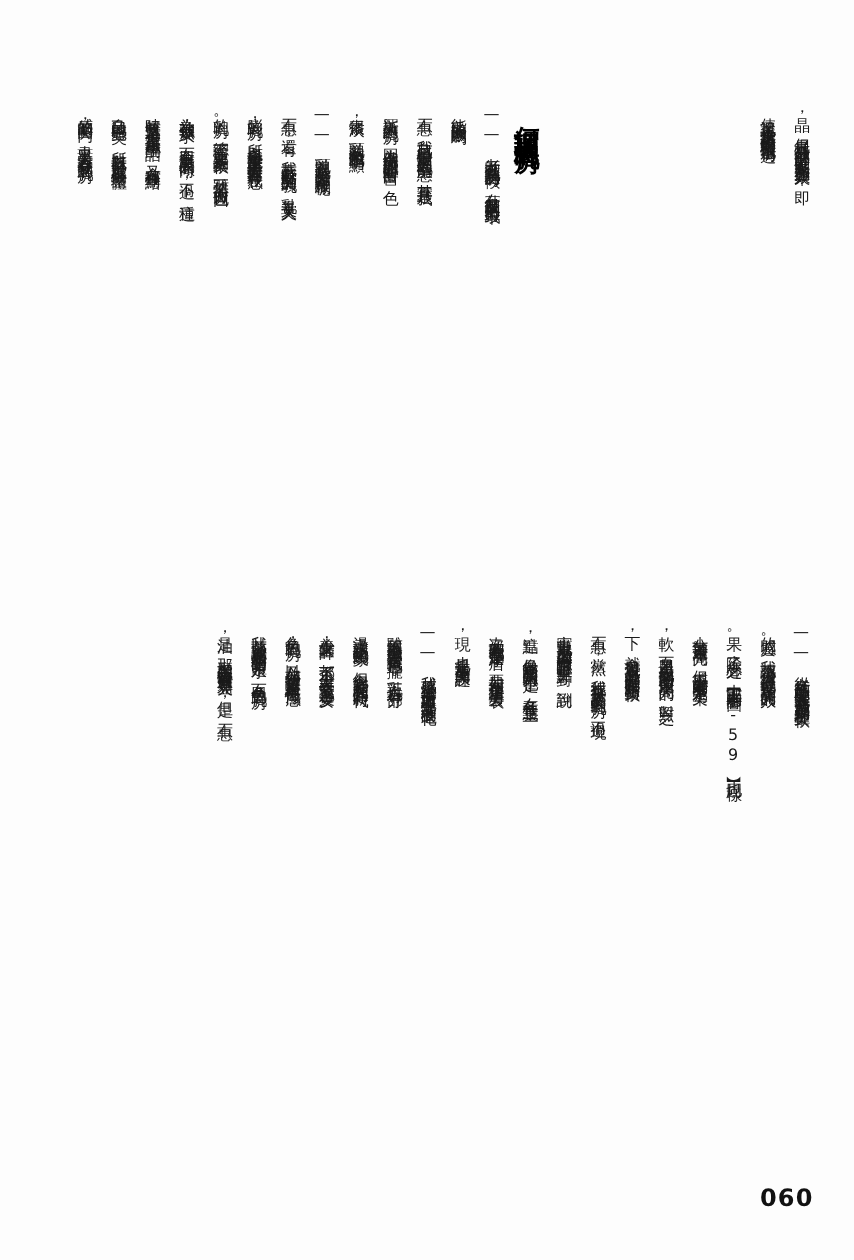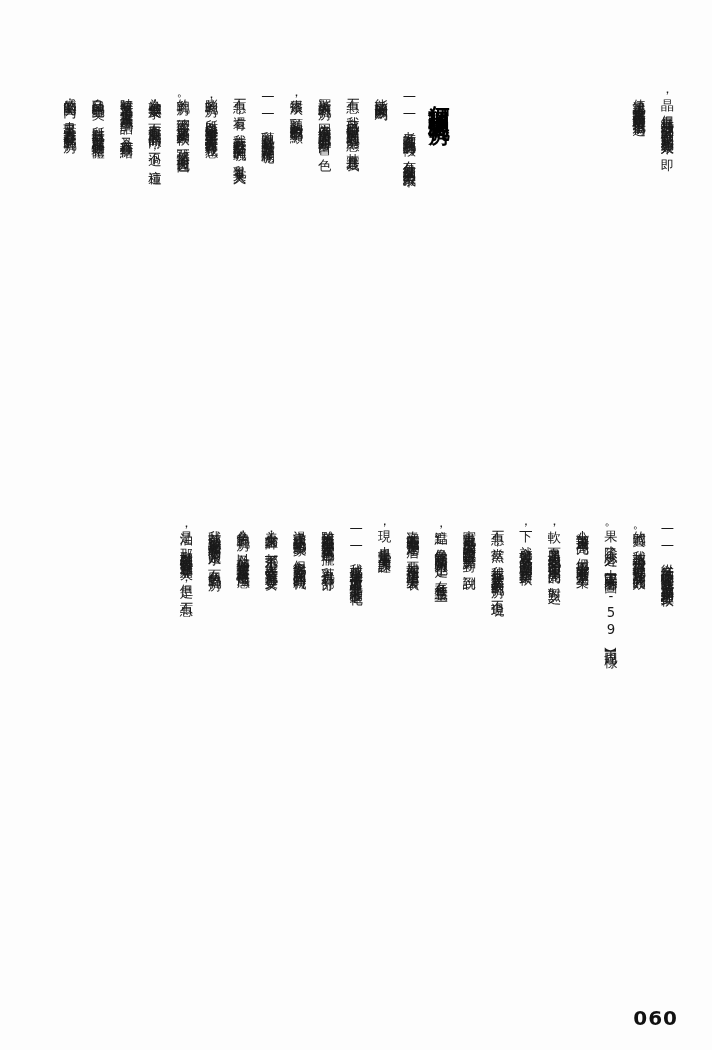--- a/index.html
+++ b/index.html
@@ -90,21 +90,21 @@
   }
   #body-lower .vcol {
     margin-left: 15px;
     height: 400px;
   }
 
   
   #folio {
     position: absolute;
     right: 34px;
-    bottom: 20px;
+    bottom: 40px;
     font-family: "DejaVu Sans", "Liberation Sans", sans-serif;
     font-weight: bold;
     font-size: 20px;
     letter-spacing: 1px;
     color: #111;
   }
 </style>
 </head>
 <body>
 

